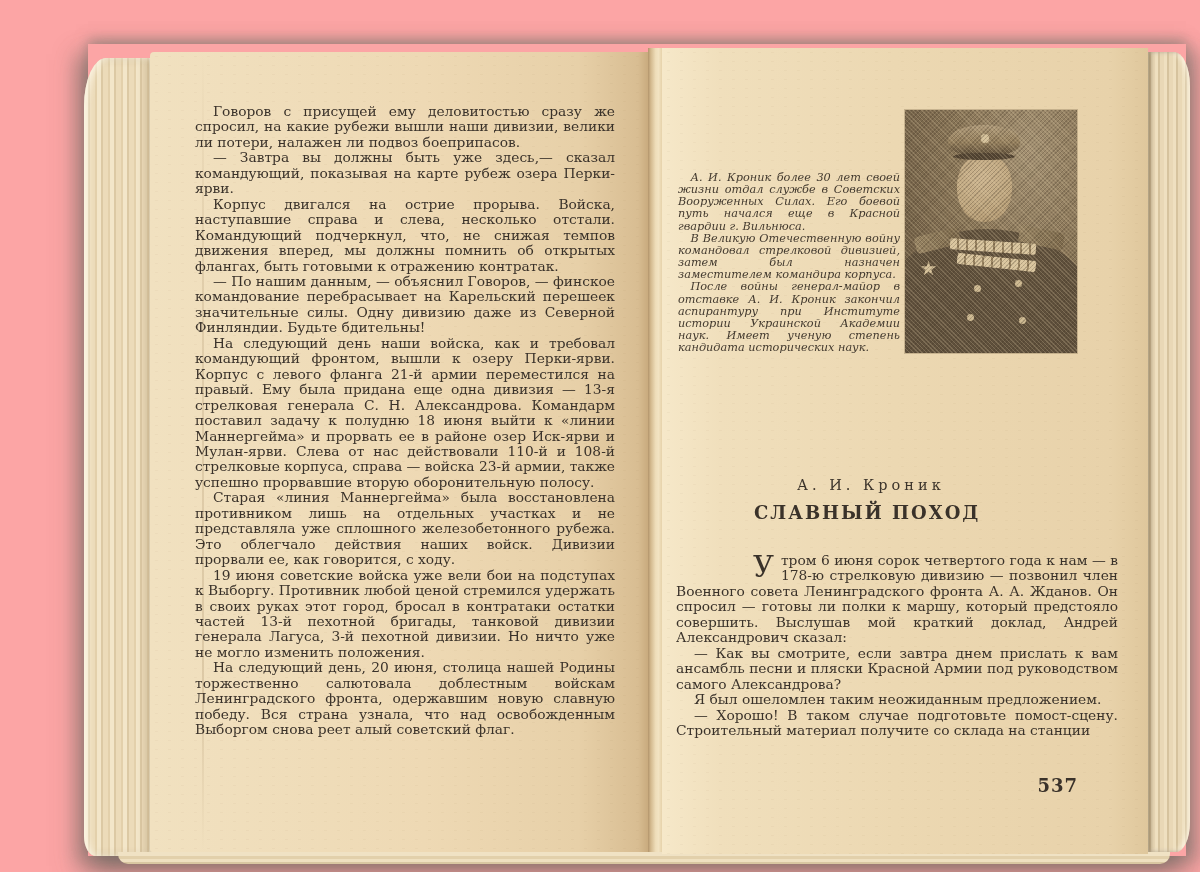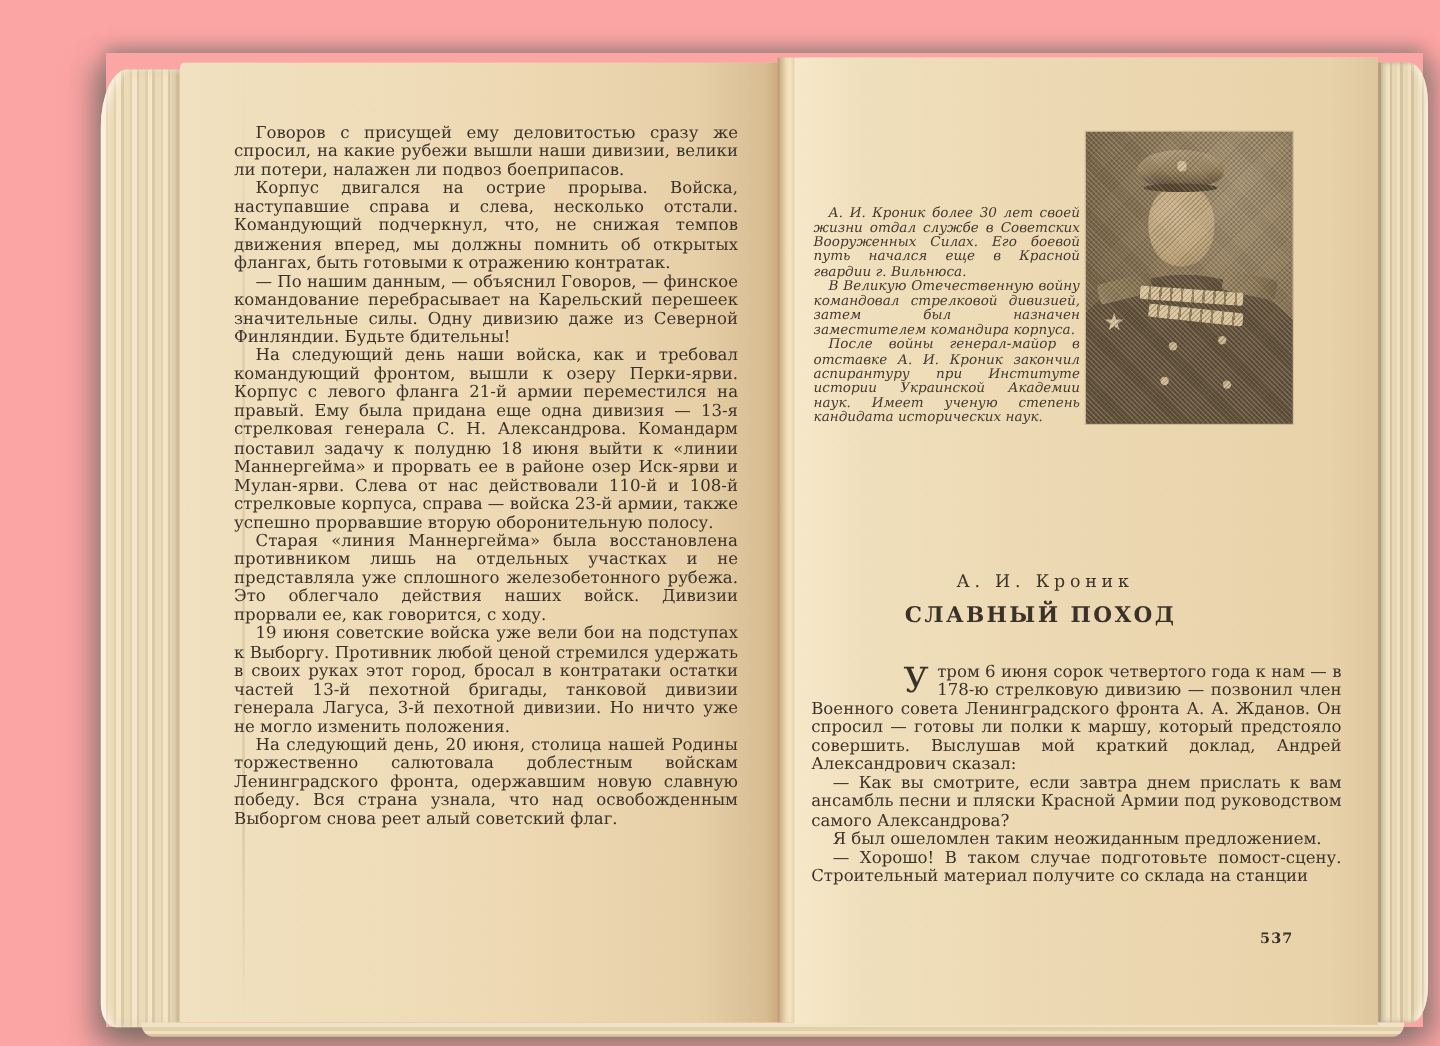--- a/index.html
+++ b/index.html
@@ -47,21 +47,21 @@
   .caption p{margin:0;text-indent:1.1em;font-style:italic;}
   .author{position:absolute;left:92px;top:429px;font-size:14.5px;letter-spacing:4px;color:#3c342b;margin-left:43px;}
   .story-title{position:absolute;left:92px;top:454px;font-size:18px;font-weight:bold;
     letter-spacing:2px;color:#3a322a;}
   .body-col{position:absolute;left:14px;top:505px;width:442px;
     font-size:13.8px;line-height:15.45px;text-align:justify;}
   .body-col p{margin:0;text-indent:1.3em;}
   .body-col p.para-first{text-indent:0;}
   .dropcap{float:left;font-size:29px;line-height:27px;margin:1px 7px 0 77px;color:#3a322a;}
   .pagenum{position:absolute;left:14px;top:727px;width:402px;text-align:right;
-    font-size:12px;font-weight:bold;letter-spacing:1px;}
+    font-size:18px;font-weight:bold;letter-spacing:1px;}
   
   .photo{position:absolute;left:243px;top:62px;width:172px;height:243px;overflow:hidden;
     background:radial-gradient(ellipse at 72% 18%, #9c8c72 0%, #7d6c52 40%, #5f503c 78%, #554735 100%);
     box-shadow:0 0 0 1px rgba(90,70,45,.25);}
   .photo .layer{position:absolute;}
   .ph-torso{left:-12%;right:-12%;top:49%;bottom:-2%;background:#4a3e30;
     border-radius:48% 52% 0 0 / 62% 70% 0 0;}
   .ph-board{width:26%;height:7%;background:linear-gradient(90deg,#8d7c5f,#6b5b42);border-radius:3px;}
   .ph-board.left{left:6%;top:50%;transform:rotate(-14deg);}
   .ph-board.right{left:66%;top:49%;transform:rotate(12deg);}
@@ -90,20 +90,21 @@
   <div class="book-shadow"></div>
 
   <div class="left-fan"></div>
   <div class="right-fan"></div>
   <div class="bottom-edges"></div>
 
   <div class="page page-left">
     <div class="crease"></div>
     <div class="text-col">
         <p>Говоров с присущей ему деловитостью сразу же спросил, на какие рубежи вышли наши дивизии, велики ли потери, налажен ли подвоз боеприпасов.</p>
+        <p>— Завтра вы должны быть уже здесь,— сказал командующий, показывая на карте рубеж озера Перки-ярви.</p>
         <p>Корпус двигался на острие прорыва. Войска, наступавшие справа и слева, несколько отстали. Командующий подчеркнул, что, не снижая темпов движения вперед, мы должны помнить об открытых флангах, быть готовыми к отражению контратак.</p>
         <p>— По нашим данным, — объяснил Говоров, — финское командование перебрасывает на Карельский перешеек значительные силы. Одну дивизию даже из Северной Финляндии. Будьте бдительны!</p>
         <p>На следующий день наши войска, как и требовал командующий фронтом, вышли к озеру Перки-ярви. Корпус с левого фланга 21-й армии переместился на правый. Ему была придана еще одна дивизия — 13-я стрелковая генерала С. Н. Александрова. Командарм поставил задачу к полудню 18 июня выйти к «линии Маннергейма» и прорвать ее в районе озер Иск-ярви и Мулан-ярви. Слева от нас действовали 110-й и 108-й стрелковые корпуса, справа — войска 23-й армии, также успешно прорвавшие вторую оборонительную полосу.</p>
         <p>Старая «линия Маннергейма» была восстановлена противником лишь на отдельных участках и не представляла уже сплошного железобетонного рубежа. Это облегчало действия наших войск. Дивизии прорвали ее, как говорится, с ходу.</p>
         <p>19 июня советские войска уже вели бои на подступах к Выборгу. Противник любой ценой стремился удержать в своих руках этот город, бросал в контратаки остатки частей 13-й пехотной бригады, танковой дивизии генерала Лагуса, 3-й пехотной дивизии. Но ничто уже не могло изменить положения.</p>
         <p>На следующий день, 20 июня, столица нашей Родины торжественно салютовала доблестным войскам Ленинградского фронта, одержавшим новую славную победу. Вся страна узнала, что над освобожденным Выборгом снова реет алый советский флаг.</p>
       </div>
   </div>
 
   <div class="spine"></div>

